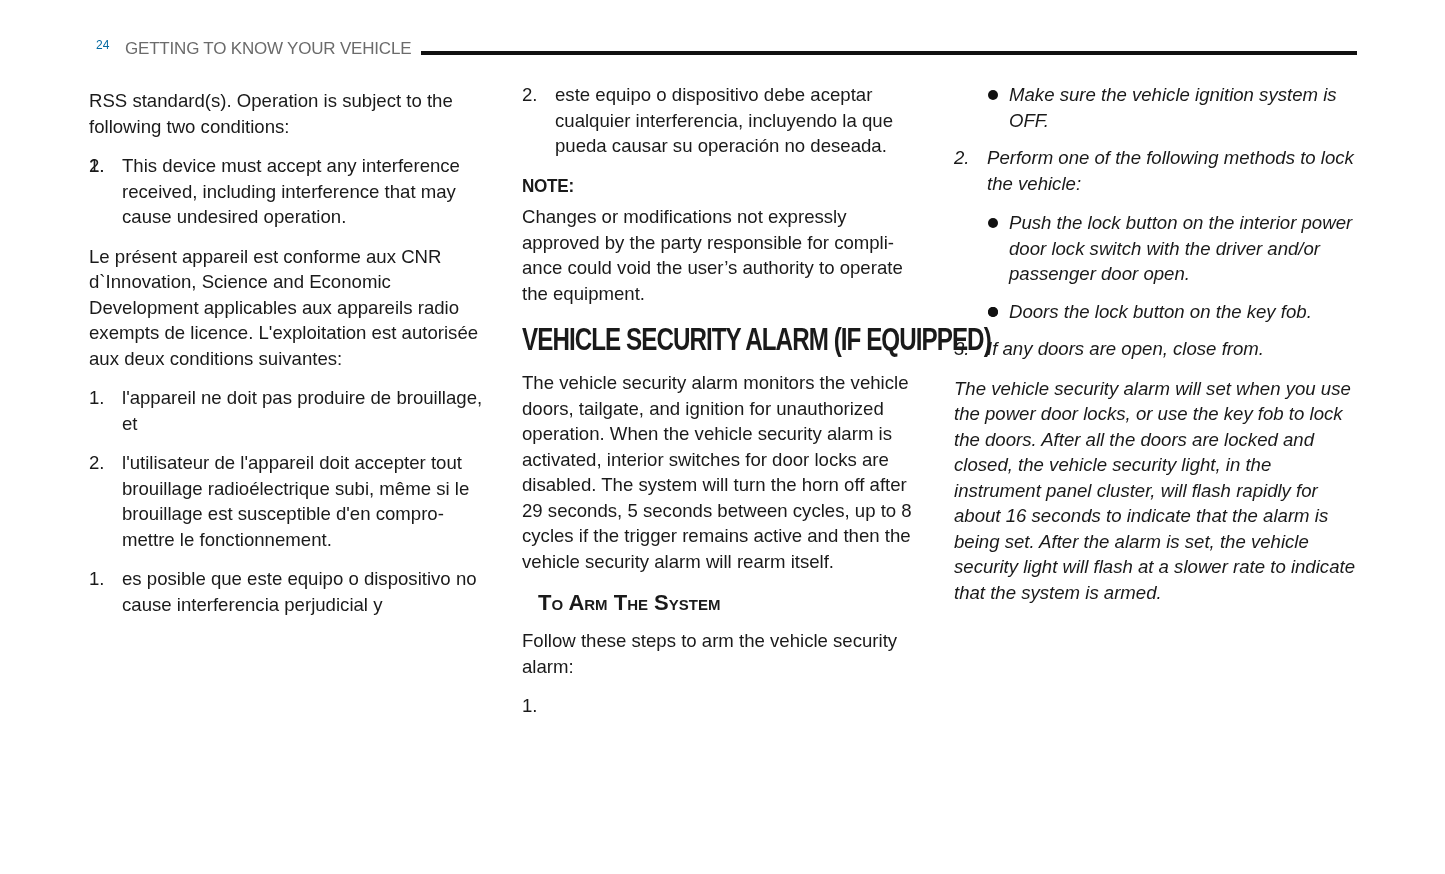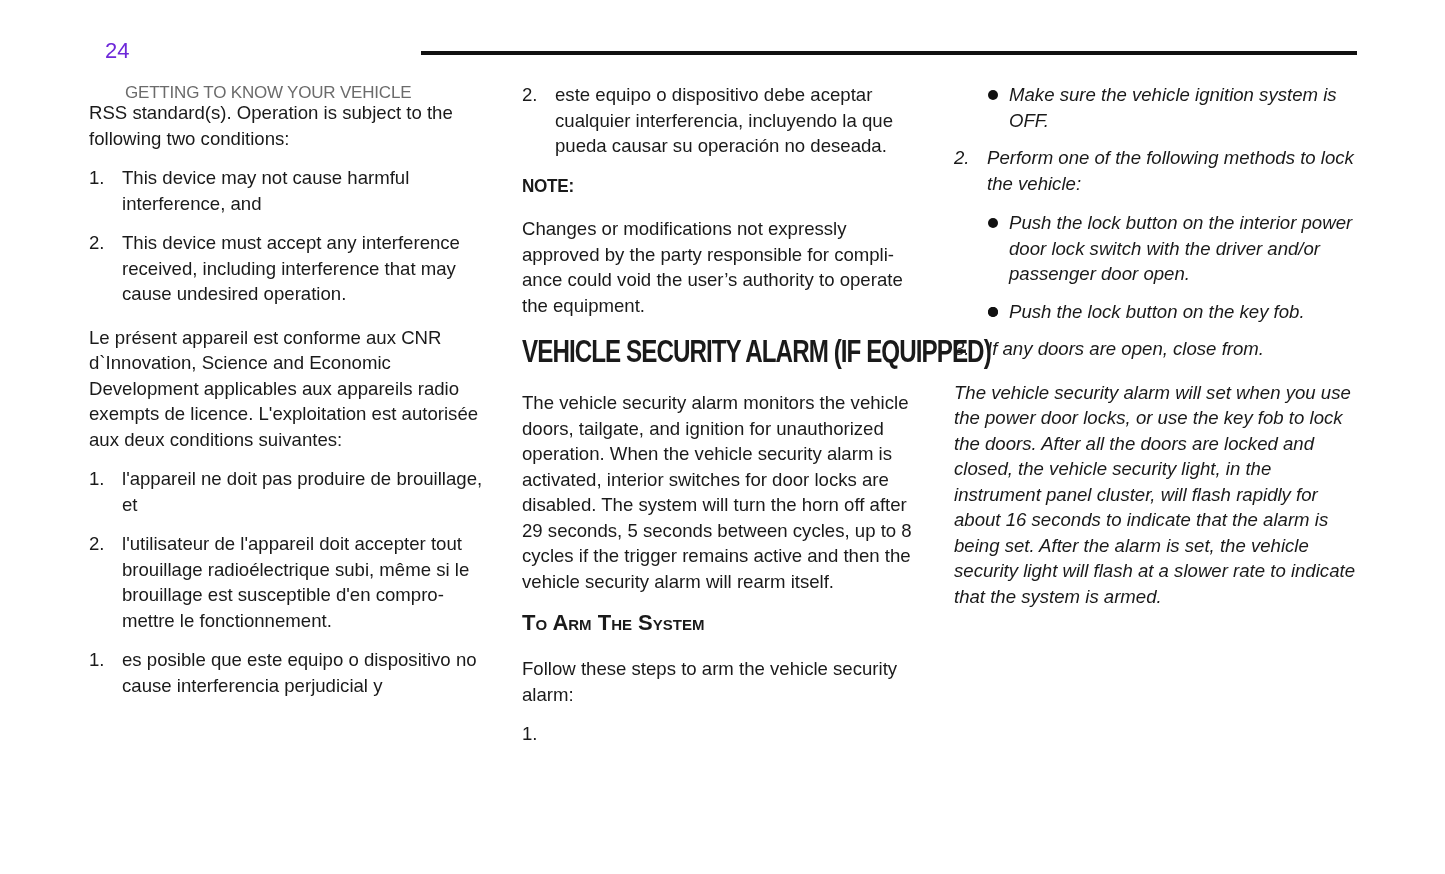--- a/index.html
+++ b/index.html
@@ -1,52 +1,51 @@
 <!DOCTYPE html>
 <html><head>
 <meta charset="utf-8">
 <style>
   html, body { margin: 0; padding: 0; background: #ffffff; }
   body { width: 1445px; height: 874px; position: relative; overflow: hidden;
          font-family: "Liberation Sans", sans-serif; color: #1a1a1a; }
   .header { position: absolute; left: 89px; top: 38px; width: 1268px; height: 26px; }
-  .page-num { position: absolute; left: 16px; top: 0; font-size: 22px; color: #6d28d9; }
-  .section-title { position: absolute; left: 36px; top: 1px; font-size: 17px; color: #6b6b6b; letter-spacing: -0.2px; margin-top: 44px; }
+  .page-num { position: absolute; left: 7px; top: 0; font-size: 12px; color: #0369a1; }
+  .section-title { position: absolute; left: 36px; top: 1px; font-size: 17px; color: #6b6b6b; letter-spacing: -0.2px; }
   .rule { position: absolute; left: 332px; top: 13px; width: 936px; height: 4px; background: #111; }
 
   .col { position: absolute; top: 82px; font-size: 18.6px; line-height: 25.5px; }
   .col1 { left: 89px; width: 405px; }
   .col2 { left: 522px; width: 405px; }
   .col3 { left: 954px; width: 405px; font-style: italic; }
 
-  p { margin: 18px 0 14px 0; }
+  p { margin: 6px 0 14px 0; }
   .item { position: relative; padding-left: 33px; margin: 0 0 14px 0; }
   .item .num { position: absolute; left: 0; top: 0; }
   .bullet { position: relative; padding-left: 55px; margin: 0 0 12px 0; }
   .bullet .dot { position: absolute; left: 34px; top: 8px; width: 10px; height: 10px; border-radius: 50%; background: #111; }
   .note-label { font-weight: bold; margin: 12px 0 0 0; letter-spacing: -0.3px; transform: scaleX(0.92); transform-origin: left; }
   h1 { margin: 10px 0 10px 0; font-size: 31px; line-height: 40px; font-weight: bold;
        font-family: "Liberation Sans Narrow", "Liberation Sans", sans-serif; letter-spacing: -1.2px;
        transform: scaleX(0.78); transform-origin: left; white-space: nowrap; }
-  h2 { margin: 8px 0 10px 0; font-size: 22px; line-height: 30px; font-weight: bold; font-variant: small-caps; letter-spacing: 0px; }
+  h2 { margin: 8px 0 10px 16px; font-size: 22px; line-height: 30px; font-weight: bold; font-variant: small-caps; letter-spacing: 0px; }
 </style>
 </head>
 <body>
 
 <div class="header">
   <span class="page-num">24</span>
   <span class="section-title">GETTING TO KNOW YOUR VEHICLE</span>
   <div class="rule"></div>
 </div>
 
 <div class="col col1">
   <p>RSS standard(s). Operation is subject to the following two conditions:</p>
   <div class="item">
     <span class="num">1.</span>
-    <span>This device may not cause harmful interference, and</span>
   </div>
   <div class="item">
     <span class="num">2.</span>
     <span>This device must accept any interference received, including interference that may cause undesired operation.</span>
   </div>
   <p>Le présent appareil est conforme aux CNR d`Innovation, Science and Economic Development applicables aux appareils radio exempts de licence. L'exploitation est autorisée aux deux conditions suivantes:</p>
   <div class="item">
     <span class="num">1.</span>
     <span>l'appareil ne doit pas produire de brouillage, et</span>
   </div>
@@ -87,20 +86,20 @@
   </div>
   <div class="bullet">
     <span class="dot"></span>
     <span>Push the lock button on the interior power door lock switch with the driver and/or passenger door open.</span>
   </div>
   <div class="bullet">
     <span class="dot"></span>
   </div>
   <div class="bullet">
     <span class="dot"></span>
-    <span>Push the lock button on the key fob.</span>
+    <span>Doors the lock button on the key fob.</span>
   </div>
   <div class="item">
     <span class="num">3.</span>
     <span>If any doors are open, close from.</span>
   </div>
   <p>The vehicle security alarm will set when you use the power door locks, or use the key fob to lock the doors. After all the doors are locked and closed, the vehicle security light, in the instrument panel cluster, will flash rapidly for about 16 seconds to indicate that the alarm is being set. After the alarm is set, the vehicle security light will flash at a slower rate to indicate that the system is armed.</p>
 </div>
 
 </body></html>

